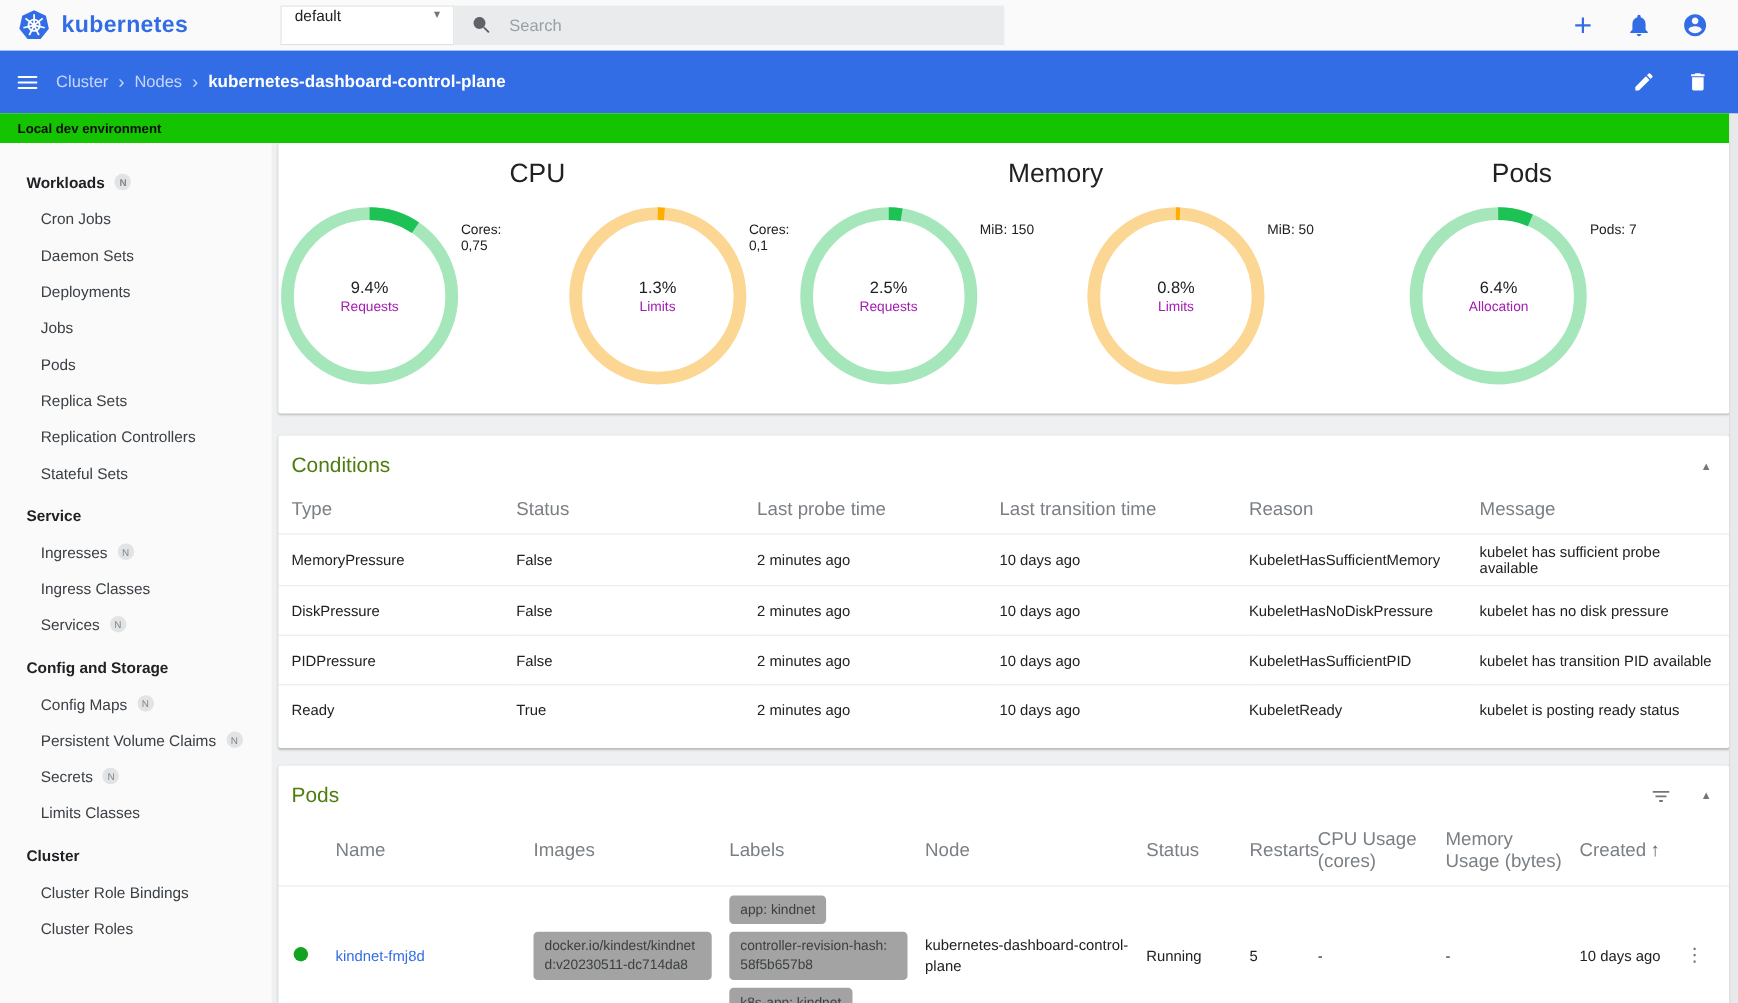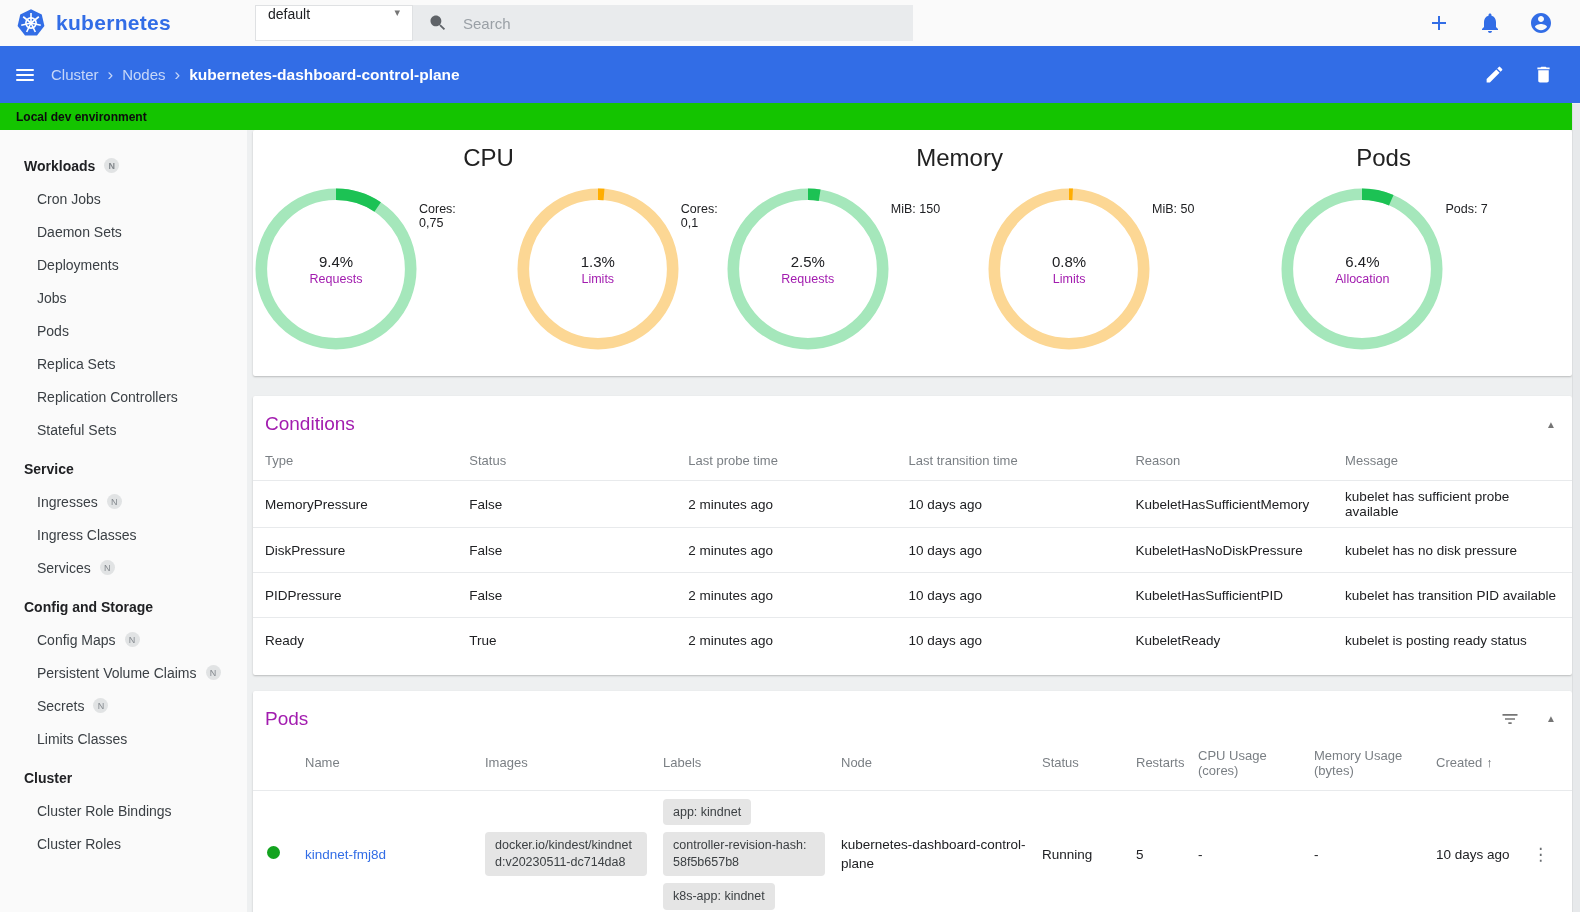--- a/index.html
+++ b/index.html
@@ -56,34 +56,34 @@
   .ring-wrap{position:relative;width:166px;height:166px}
   svg.ring{width:166px;height:166px;transform:rotate(-90deg)}
   .ring circle{fill:none;stroke-width:7}
   .donut-center{position:absolute;inset:0;display:flex;flex-direction:column;align-items:center;justify-content:center;gap:2px}
   .donut-pct{font-size:15px;color:#202124}
   .donut-label{font-size:12.5px;color:#a21caf}
   .donut-footer{margin-top:16px;font-size:12.5px;color:#202124}
 
   
   .card-head{display:flex;align-items:center;padding:17px 16px 10px 12px}
-  .card-title{font-size:19px;font-weight:400;color:#a21caf}
+  .card-title{font-size:19px;font-weight:400;color:#4d7c0f}
   .spacer{flex:1}
   .collapse-btn{color:#757575;font-size:10px;margin-left:26px}
   .filter-btn svg{display:block}
 
   
   table{width:100%;border-collapse:collapse;table-layout:fixed}
-  th{font-size:13px;font-weight:400;color:#7a7f84;text-align:left;padding:8px 16px 12px 0;vertical-align:middle}
+  th{font-size:17px;font-weight:400;color:#7a7f84;text-align:left;padding:8px 16px 12px 0;vertical-align:middle}
   td{font-size:13.5px;color:#202124;padding:8px 16px 8px 0;border-top:1px solid #e8eaec;vertical-align:middle}
   .conditions-card{margin-bottom:16px;padding-bottom:12px}
   .conditions-card td{height:45px}
   th.first,td.first{padding-left:12px}
   .pods-card{min-height:212px}
-  .chip{display:inline-block;background:#e5e5e5;border-radius:4px;padding:5px 10px;font-size:12.5px;color:#3c4043;line-height:1.35;word-break:break-all;text-align:left}
+  .chip{display:inline-block;background:#a3a3a3;border-radius:4px;padding:5px 10px;font-size:12.5px;color:#3c4043;line-height:1.35;word-break:break-all;text-align:left}
   .images-chip{max-width:172px}
   .labels-stack{display:flex;flex-direction:column;align-items:flex-start;gap:7px}
   .status-dot{width:13px;height:13px;border-radius:50%;background:#13a31f;display:inline-block;margin-left:14px}
   .pod-link{color:#326de6;cursor:pointer}
   .kebab{color:#6b6f73;font-size:17px;cursor:pointer;font-family:"DejaVu Sans",sans-serif}
   .sort-arrow{color:#5f6368;margin-left:4px}
   .node-cell{line-height:1.45}
 
   
   .scroll-strip{position:fixed;top:104px;right:0;width:8px;bottom:0;background:#e7e9eb;border-left:1px solid #dcdee0}

